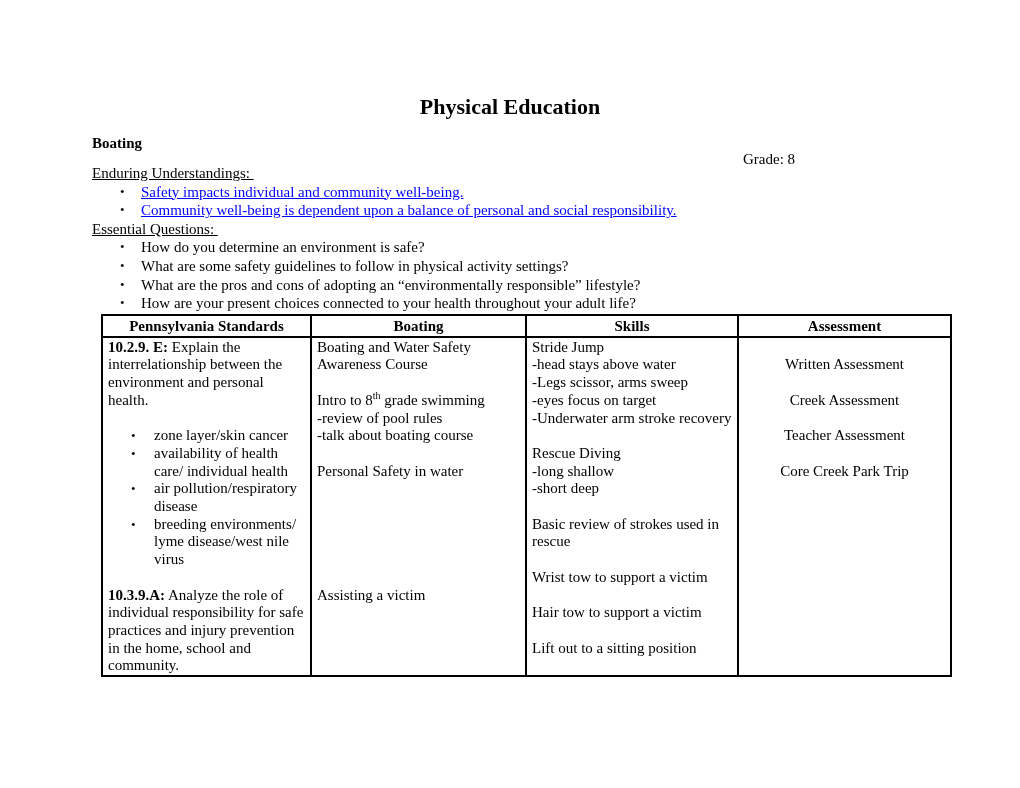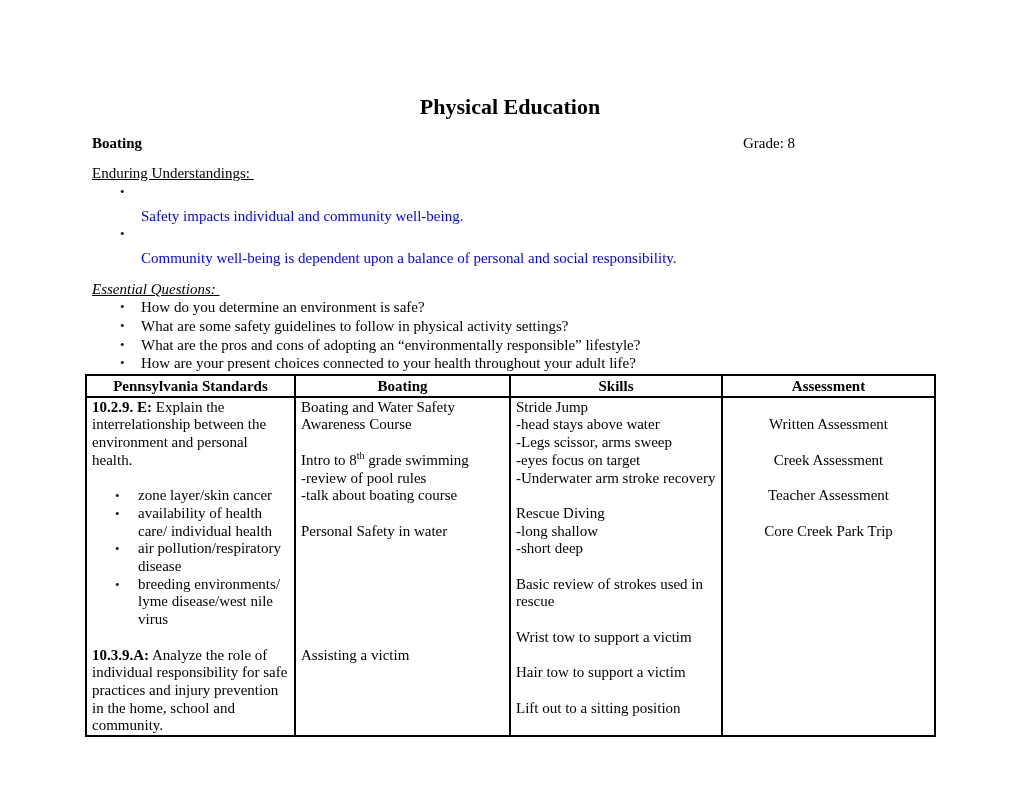--- a/index.html
+++ b/index.html
@@ -36,56 +36,56 @@
     position: relative;
     font-size: 15px;
     line-height: 19px;
     margin-top: 14px;
     padding-left: 8px;
   }
   .unit-name { font-weight: bold; }
   .grade-label {
     position: absolute;
     left: 659px;
-    top: 0;
+    top: 16px;
     font-weight: normal;
   }
   .sec-heading {
     margin-top: 11px;
     font-size: 15px;
     line-height: 18.6px;
     padding-left: 8px;
   }
-  .sec-heading.second { margin-top: 12px; font-style: italic; }
+  .sec-heading.second { margin-top: 0; }
   .sec-heading span {
     text-decoration: underline;
     white-space: pre;
   }
   .blt-row {
     display: flex;
     font-size: 15px;
     line-height: 18.6px;
     padding-left: 36px;
   }
   .blt-row .dot {
     width: 21px;
     flex: none;
     font-size: 13px;
   }
   .doc-link {
     color: var(--link-color, #0000ff);
+    text-decoration: underline;
     cursor: pointer;
-    margin-top: 24px;
   }
   
   table.cmap {
     border-collapse: collapse;
     table-layout: fixed;
     width: 849px;
-    margin-left: 1px;
+    margin-left: 17px;
     margin-top: 1px;
   }
   table.cmap th, table.cmap td {
     border: 2px solid #000;
     vertical-align: top;
   }
   table.cmap th {
     font-size: 15px;
     font-weight: bold;
     line-height: 18px;

